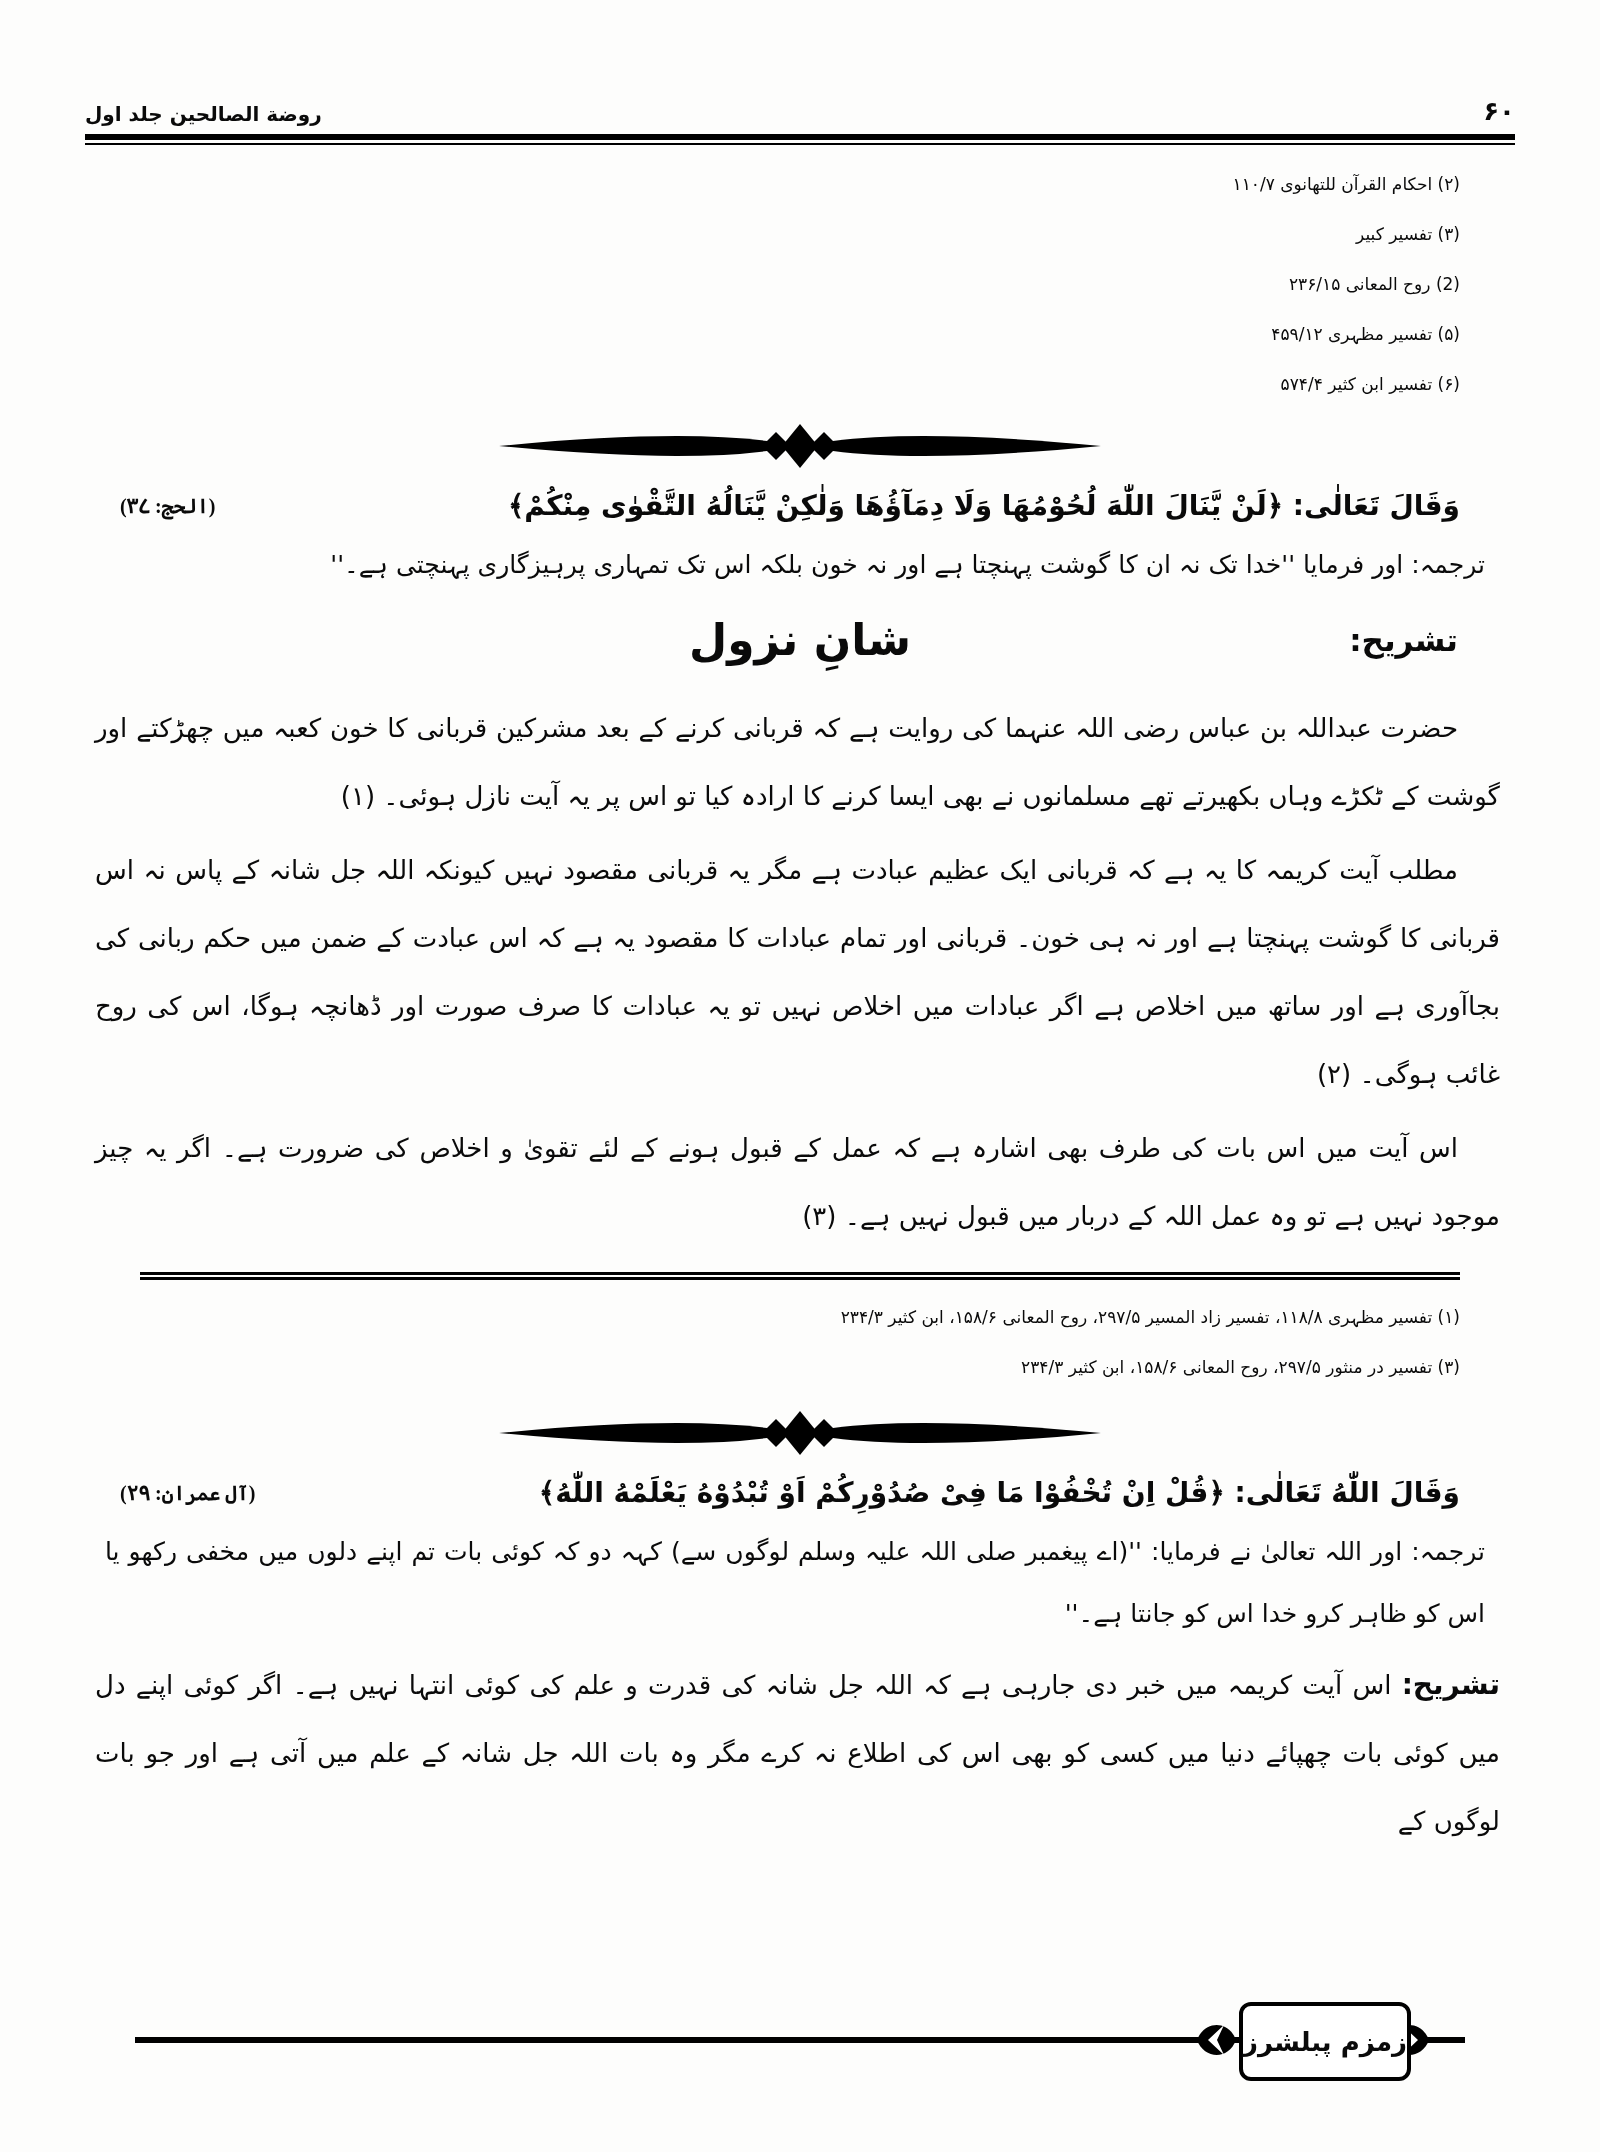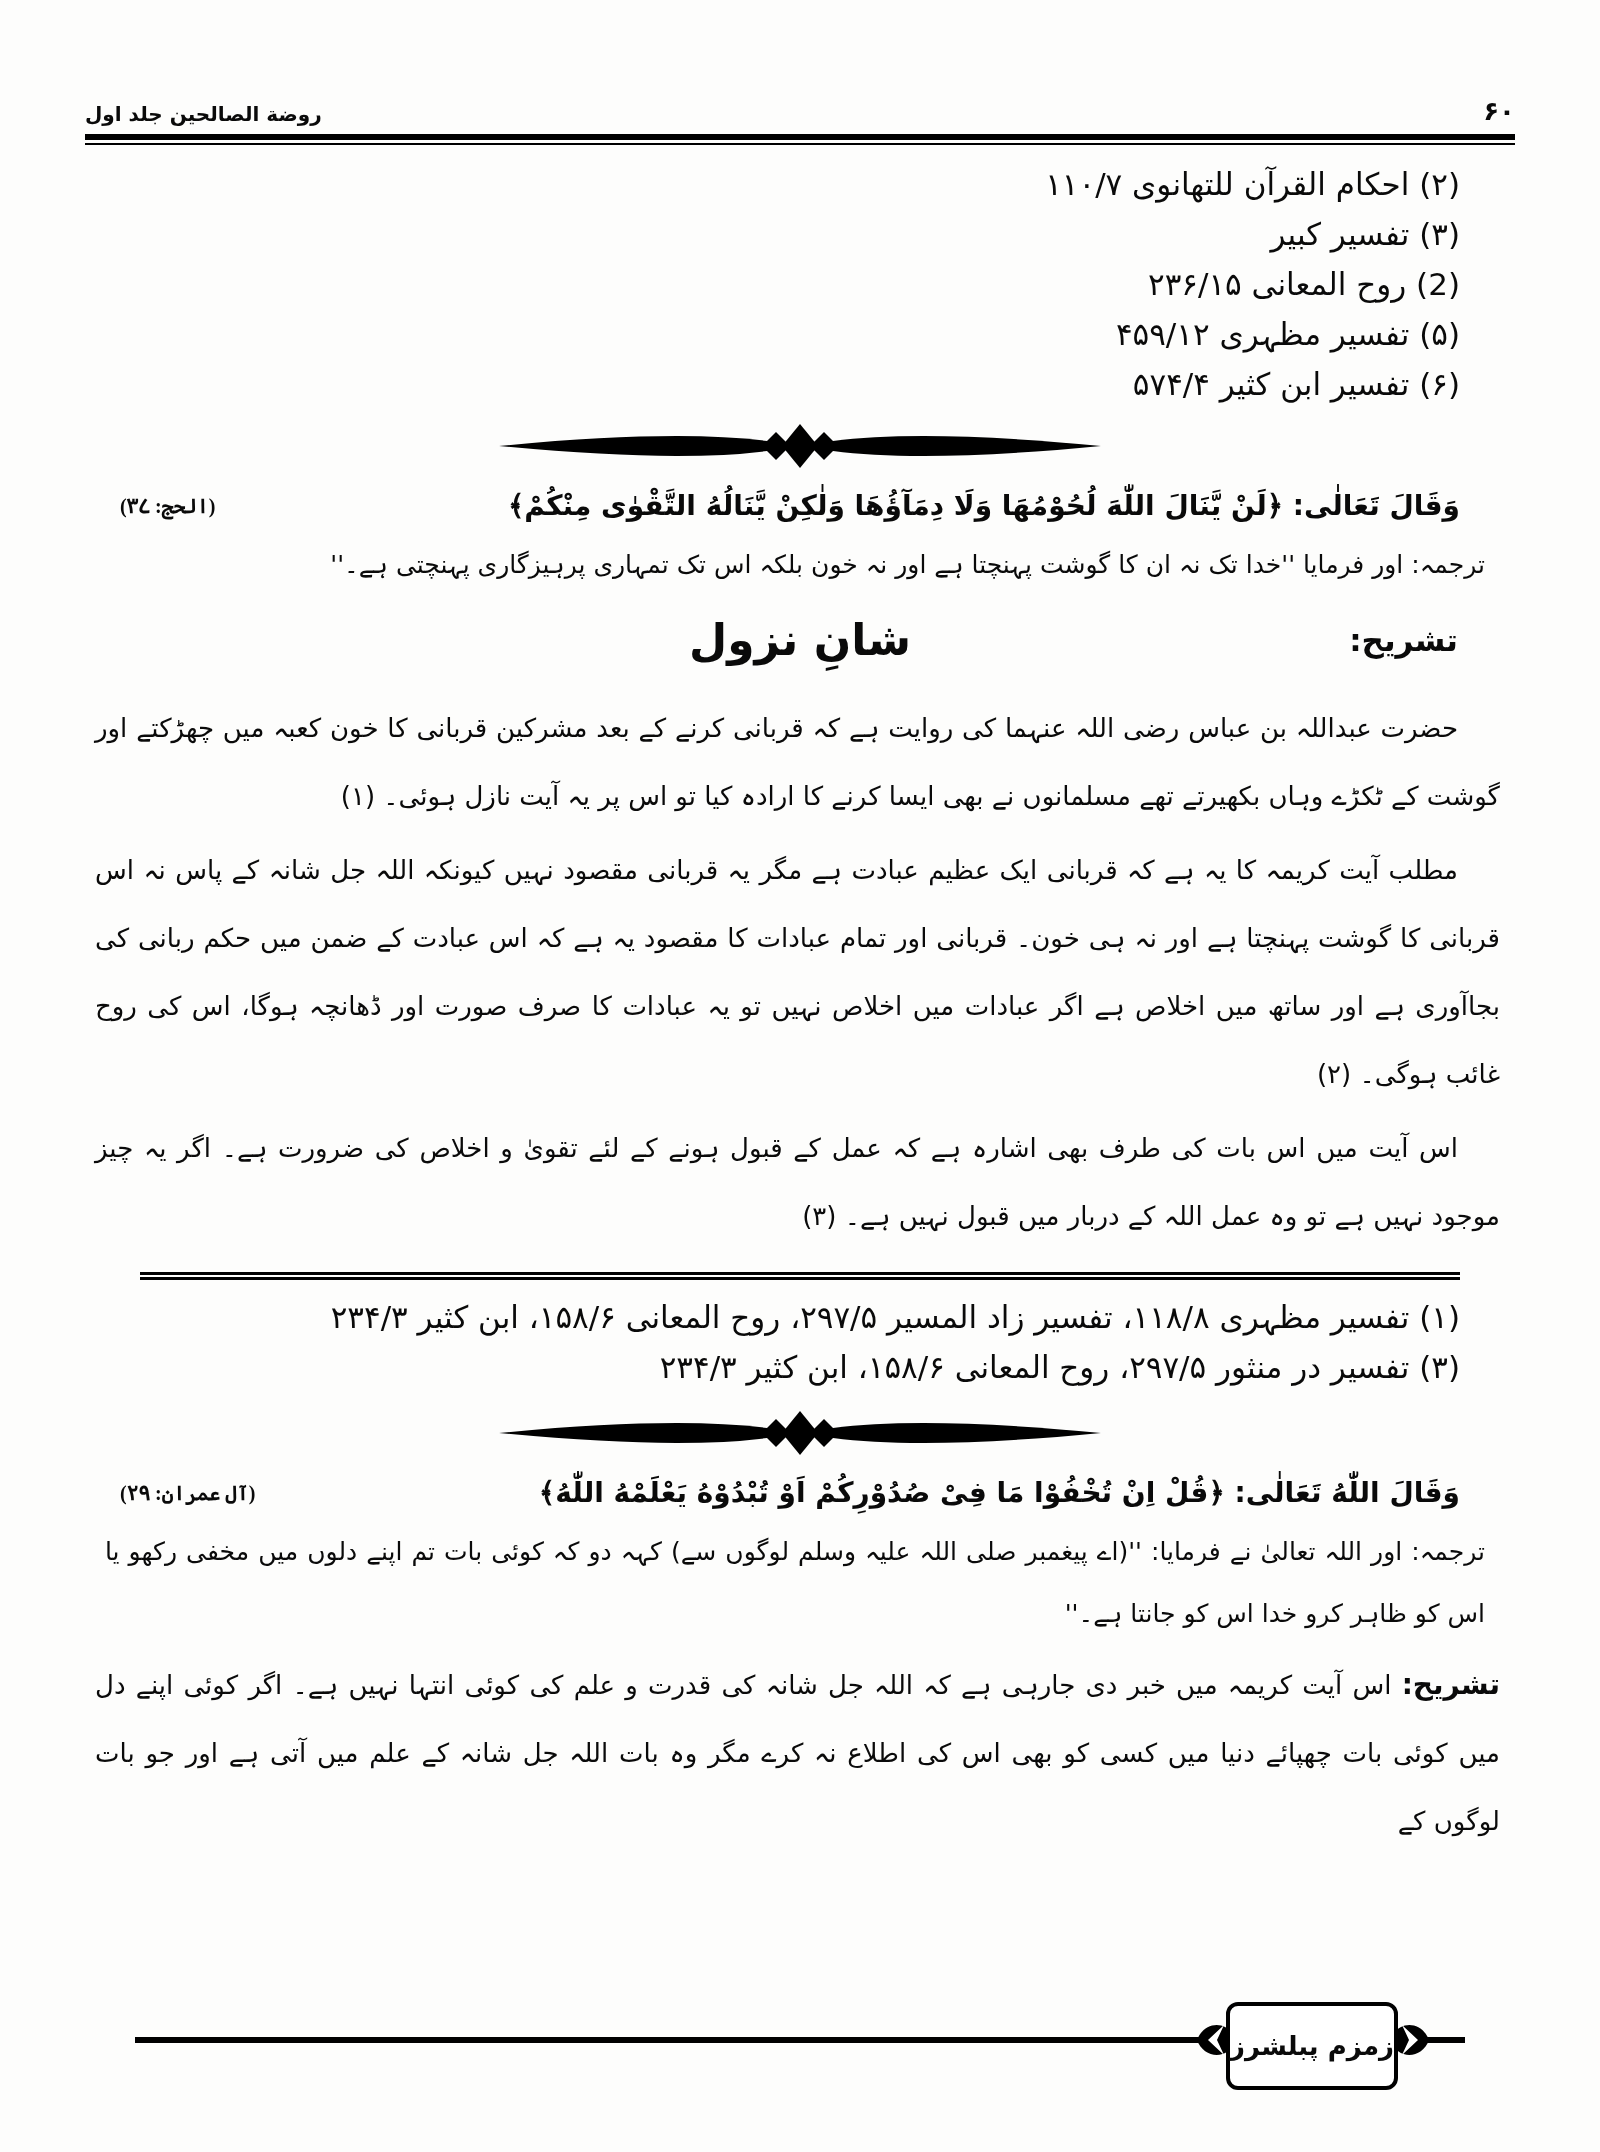--- a/index.html
+++ b/index.html
@@ -18,21 +18,21 @@
   .header-row {
     margin:96px 85px 0 85px;
     display:flex; justify-content:space-between; align-items:flex-end;
   }
   .page-number { font-size:26px; font-weight:bold; }
   .book-title  { font-size:20px; font-weight:600; letter-spacing:1px; }
   .header-rule-thick { margin:8px 85px 0 85px; height:6px; background:#000; }
   .header-rule-thin  { margin:3px 85px 0 85px; height:2px; background:#000; }
   
   .fn-block { margin:14px 140px 0 0; text-align:right; }
-  .fn-line  { font-size:31px; line-height:50px; white-space:nowrap; }
+  .fn-line  { font-size:17px; line-height:50px; white-space:nowrap; }
   .fn-block-bottom { margin:12px 140px 0 0;padding-left:44px; }
   
   .divider { margin:14px auto 0 auto; width:610px; height:46px; display:block; }
   .divider-2 { margin-top:18px; }
   
   .verse-row {
     margin:20px 140px 0 120px;
     display:flex; justify-content:space-between; align-items:center;
   }
   .verse-text { font-size:28px; font-weight:bold; white-space:nowrap; }
@@ -59,22 +59,22 @@
   .runin-label { font-weight:bold; font-size:28px; }
   
   .sep-thick { margin:22px 140px 0 140px; height:3px; background:#000; }
   .sep-thin  { margin:2px 140px 0 140px; height:3px; background:#000; }
   
   .footer-rule {
     position:absolute; top:2037px; left:135px; right:135px;
     height:6px; background:#000; z-index:1;
   }
   .publisher-box {
-    position:absolute; top:2002px; right:202px;
-    width:172px; height:88px;
+    position:absolute; top:2002px; right:189px;
+    width:172px; height:79px;
     background:#fff; border:4px solid #000; border-radius:12px;
     display:flex; align-items:center; justify-content:center;
     z-index:3;
   }
   .publisher-name { font-size:26px; font-weight:bold; white-space:nowrap; }
   .ornament {
     position:absolute; top:2016px; width:42px; height:48px; z-index:2;
   }
   .ornament-left  { right:362px; }
   .ornament-right { right:170px; }

